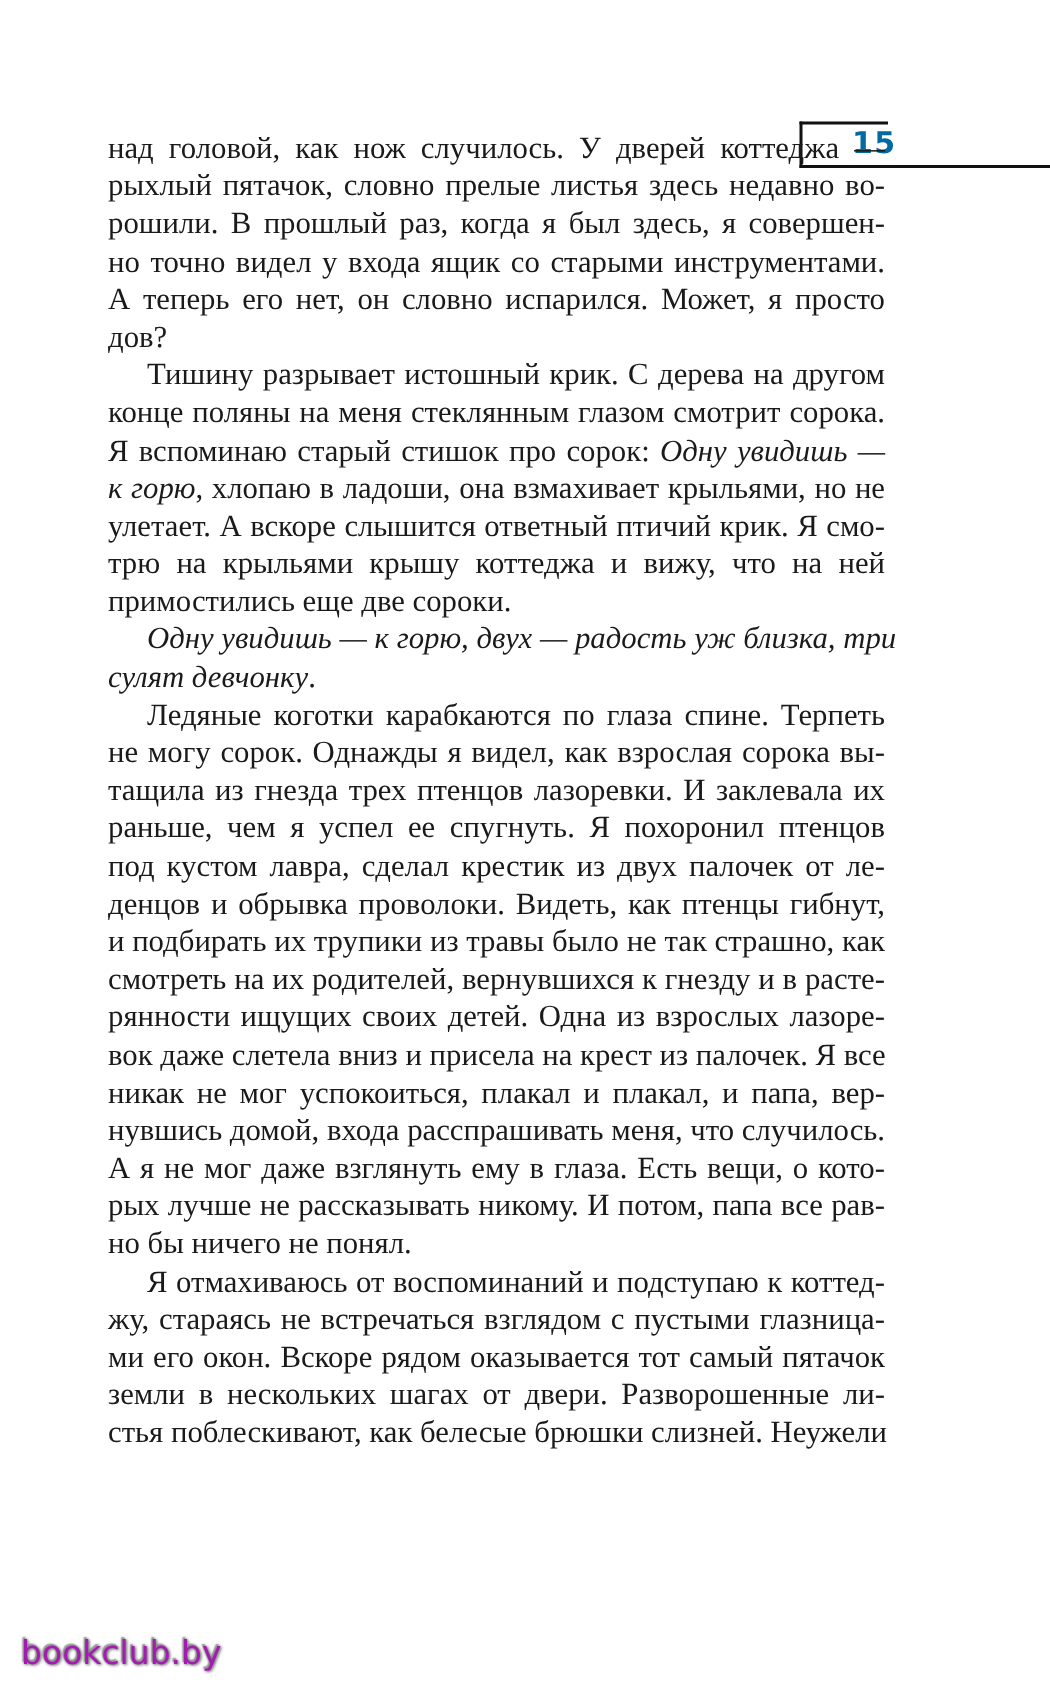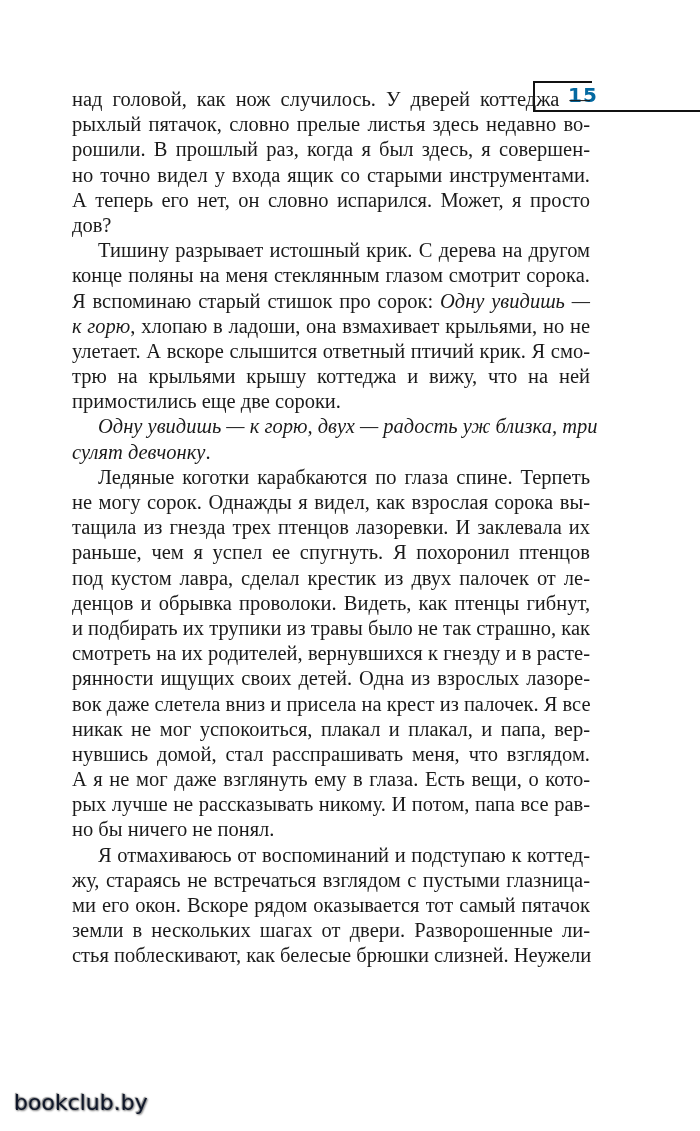--- a/index.html
+++ b/index.html
@@ -21,21 +21,21 @@
   .text {
     position: absolute; left: 72px; top: 87px; width: 518px;
     font-size: 20.5px; line-height: 25.2px;
   }
   .line { display: block; white-space: nowrap; text-align: justify; text-align-last: justify; height: 25.2px; }
   .line.last { text-align-last: left; }
   .line.indent { padding-left: 26px; }
   .it { font-style: italic; }
   .watermark {
     position: absolute; left: 14px; top: 1090px; font-family: "DejaVu Sans", sans-serif;
-    font-size: 22px; color: #0f172a;
+    font-size: 22px; color: #a21caf;
     text-shadow: 0 0 2px #777, 1px 1px 2px #888, -1px -1px 1px #999;
   }
 </style>
 </head>
 <body>
 
 <div class="page-num-box"></div>
 <div class="page-rule"></div>
 <div class="page-num">15</div>
 
@@ -59,21 +59,21 @@
     <span class="line"><span>не могу сорок. Однажды я видел, как взрослая сорока вы-</span></span>
     <span class="line"><span>тащила из гнезда трех птенцов лазоревки. И заклевала их</span></span>
     <span class="line"><span>раньше, чем я успел ее спугнуть. Я похоронил птенцов</span></span>
     <span class="line"><span>под кустом лавра, сделал крестик из двух палочек от ле-</span></span>
     <span class="line"><span>денцов и обрывка проволоки. Видеть, как птенцы гибнут,</span></span>
     <span class="line"><span>и подбирать их трупики из травы было не так страшно, как</span></span>
     <span class="line"><span>смотреть на их родителей, вернувшихся к гнезду и в расте-</span></span>
     <span class="line"><span>рянности ищущих своих детей. Одна из взрослых лазоре-</span></span>
     <span class="line"><span>вок даже слетела вниз и присела на крест из палочек. Я все</span></span>
     <span class="line"><span>никак не мог успокоиться, плакал и плакал, и папа, вер-</span></span>
-    <span class="line"><span>нувшись домой, стал расспрашивать меня, что взглядом.</span></span>
+    <span class="line"><span>нувшись домой, входа расспрашивать меня, что случилось.</span></span>
     <span class="line"><span>А я не мог даже взглянуть ему в глаза. Есть вещи, о кото-</span></span>
     <span class="line"><span>рых лучше не рассказывать никому. И потом, папа все рав-</span></span>
     <span class="line last"><span>но бы ничего не понял.</span></span>
     <span class="line indent"><span>Я отмахиваюсь от воспоминаний и подступаю к коттед-</span></span>
     <span class="line"><span>жу, стараясь не встречаться взглядом с пустыми глазница-</span></span>
     <span class="line"><span>ми его окон. Вскоре рядом оказывается тот самый пятачок</span></span>
     <span class="line"><span>земли в нескольких шагах от двери. Разворошенные ли-</span></span>
     <span class="line"><span>стья поблескивают, как белесые брюшки слизней. Неужели</span></span>
   </div>
 

